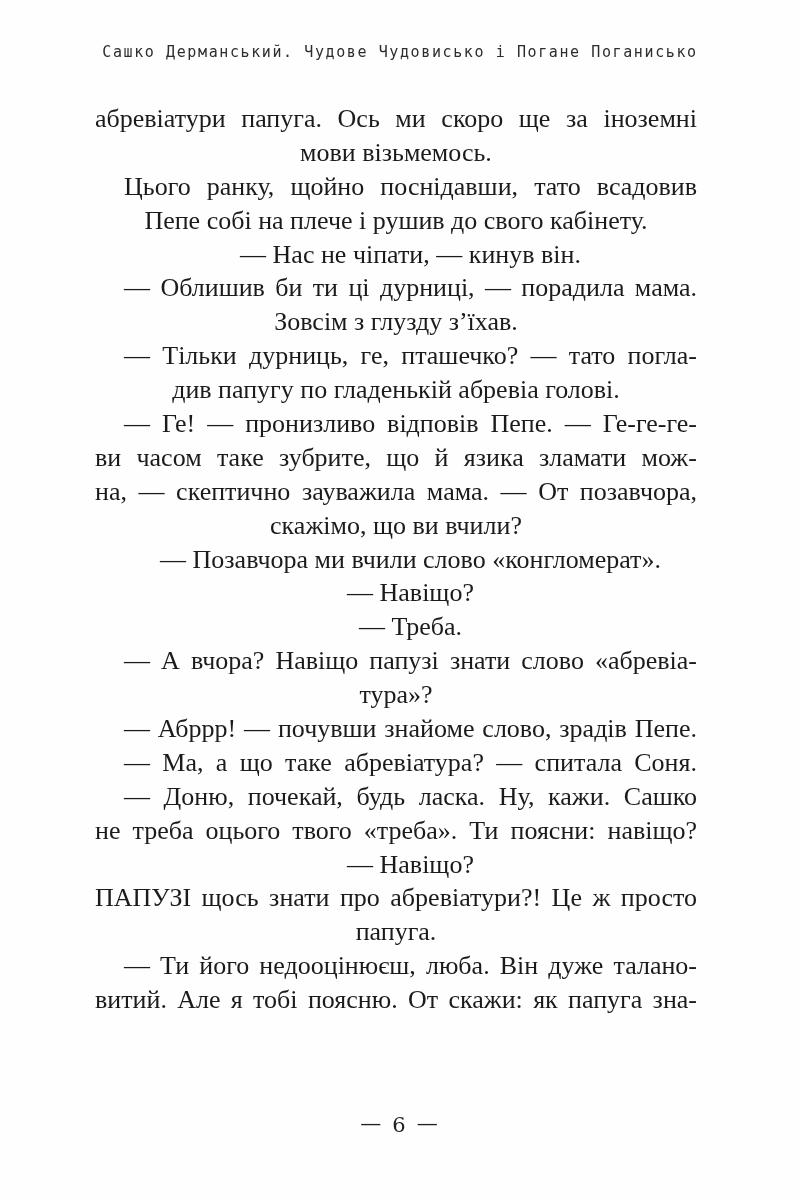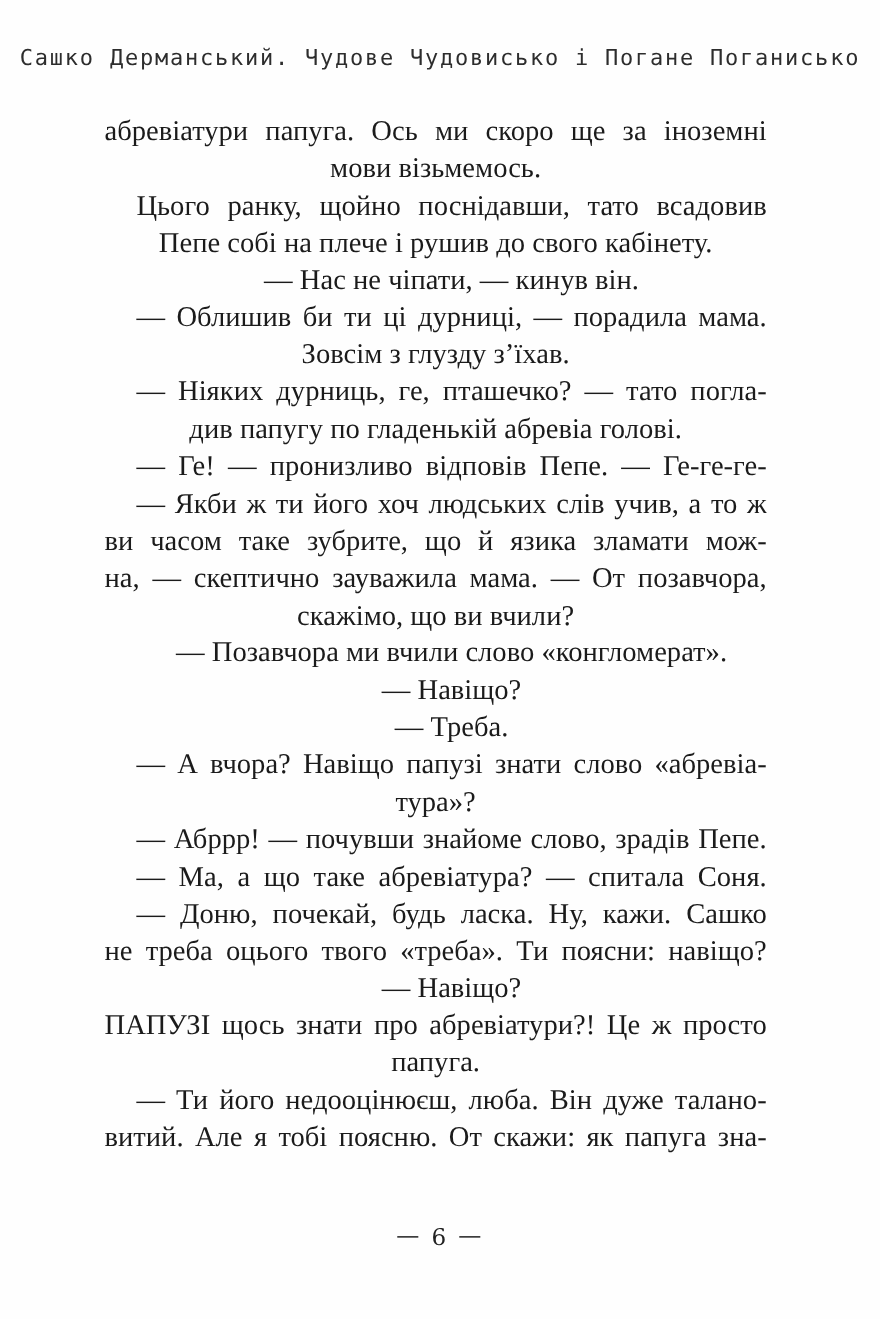--- a/index.html
+++ b/index.html
@@ -20,21 +20,21 @@
     background: #fefefe;
   }
   
   .running-header {
     position: absolute;
     top: 42px;
     left: 0;
     width: 800px;
     text-align: center;
     font-family: "DejaVu Sans Mono", monospace;
-    font-size: 20px;
+    font-size: 15px;
     letter-spacing: 1.6px;
     color: #2d2d2d;
     line-height: 20px;
     white-space: nowrap;
   }
   
   .text-block {
     position: absolute;
     top: 102px;
     left: 95px;
@@ -84,24 +84,23 @@
   <div class="running-header" style="color: rgb(45, 45, 45);">Сашко Дерманський. Чудове Чудовисько і Погане Поганисько</div>
 
   <div class="text-block" style="color: rgb(27, 27, 27);">
       <div class="line fill">абревіатури папуга. Ось ми скоро ще за іноземні</div>
       <div class="line">мови візьмемось.</div>
       <div class="line indent fill">Цього ранку, щойно поснідавши, тато всадовив</div>
       <div class="line">Пепе собі на плече і рушив до свого кабінету.</div>
       <div class="line indent">— Нас не чіпати, — кинув він.</div>
       <div class="line indent fill">— Облишив би ти ці дурниці, — порадила мама. —</div>
       <div class="line">Зовсім з глузду з’їхав.</div>
-      <div class="line indent fill">— Ніяких дурниць, ге, пташечко? — тато погла-</div>
+      <div class="line indent fill">— Тільки дурниць, ге, пташечко? — тато погла-</div>
       <div class="line">див папугу по гладенькій абревіа голові.</div>
       <div class="line indent fill">— Ге! — пронизливо відповів Пепе. — Ге-ге-ге-ге!!!</div>
-      <div class="line indent fill">— Якби ж ти його хоч людських слів учив, а то ж</div>
       <div class="line fill">ви часом таке зубрите, що й язика зламати мож-</div>
       <div class="line fill">на, — скептично зауважила мама. — От позавчора,</div>
       <div class="line">скажімо, що ви вчили?</div>
       <div class="line indent">— Позавчора ми вчили слово «конгломерат».</div>
       <div class="line indent">— Навіщо?</div>
       <div class="line indent">— Треба.</div>
       <div class="line indent fill">— А вчора? Навіщо папузі знати слово «абревіа-</div>
       <div class="line">тура»?</div>
       <div class="line indent fill">— Абррр! — почувши знайоме слово, зрадів Пепе.</div>
       <div class="line indent fill">— Ма, а що таке абревіатура? — спитала Соня.</div>

